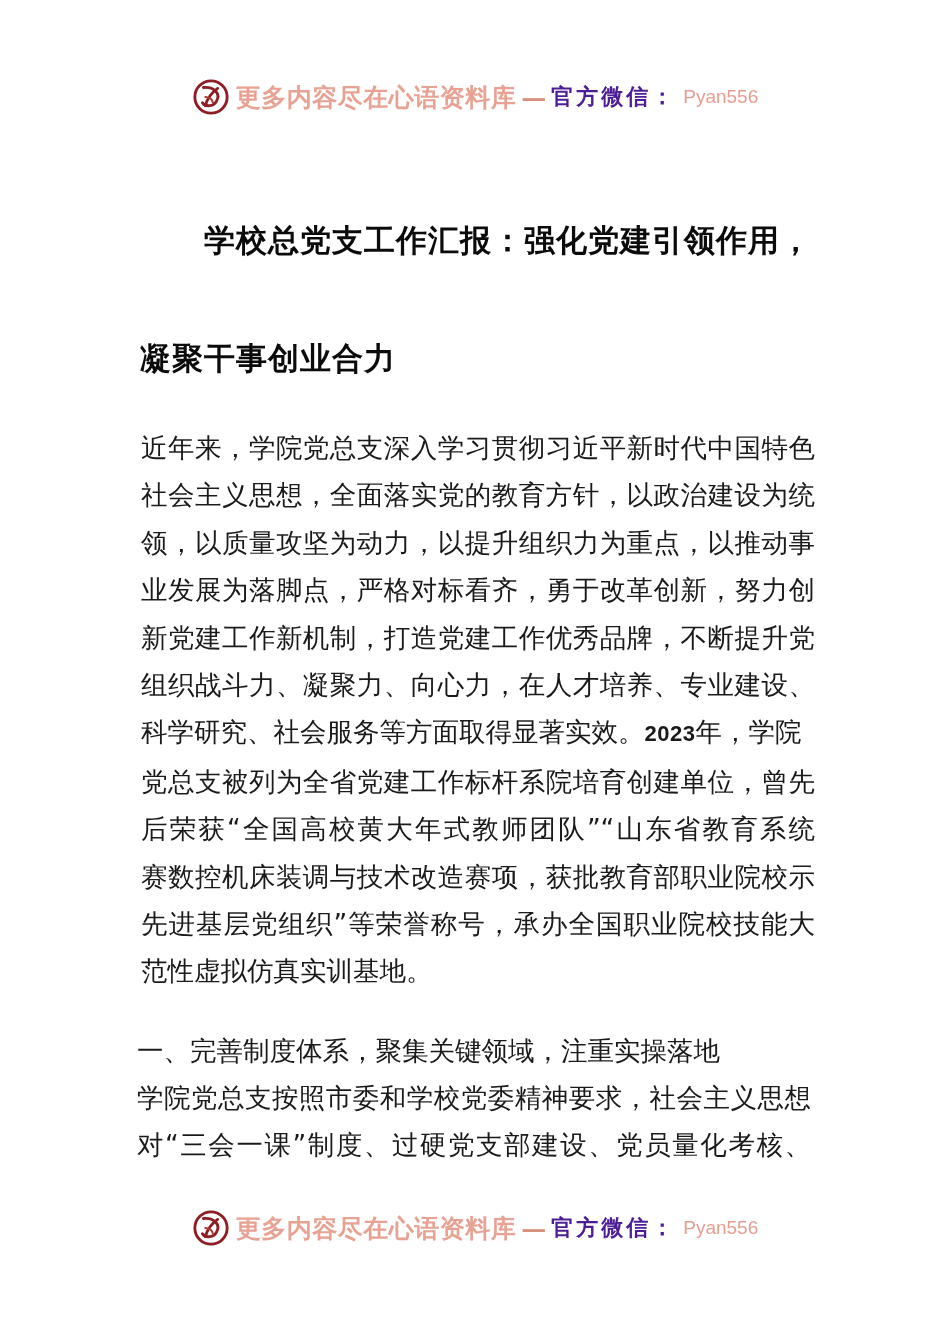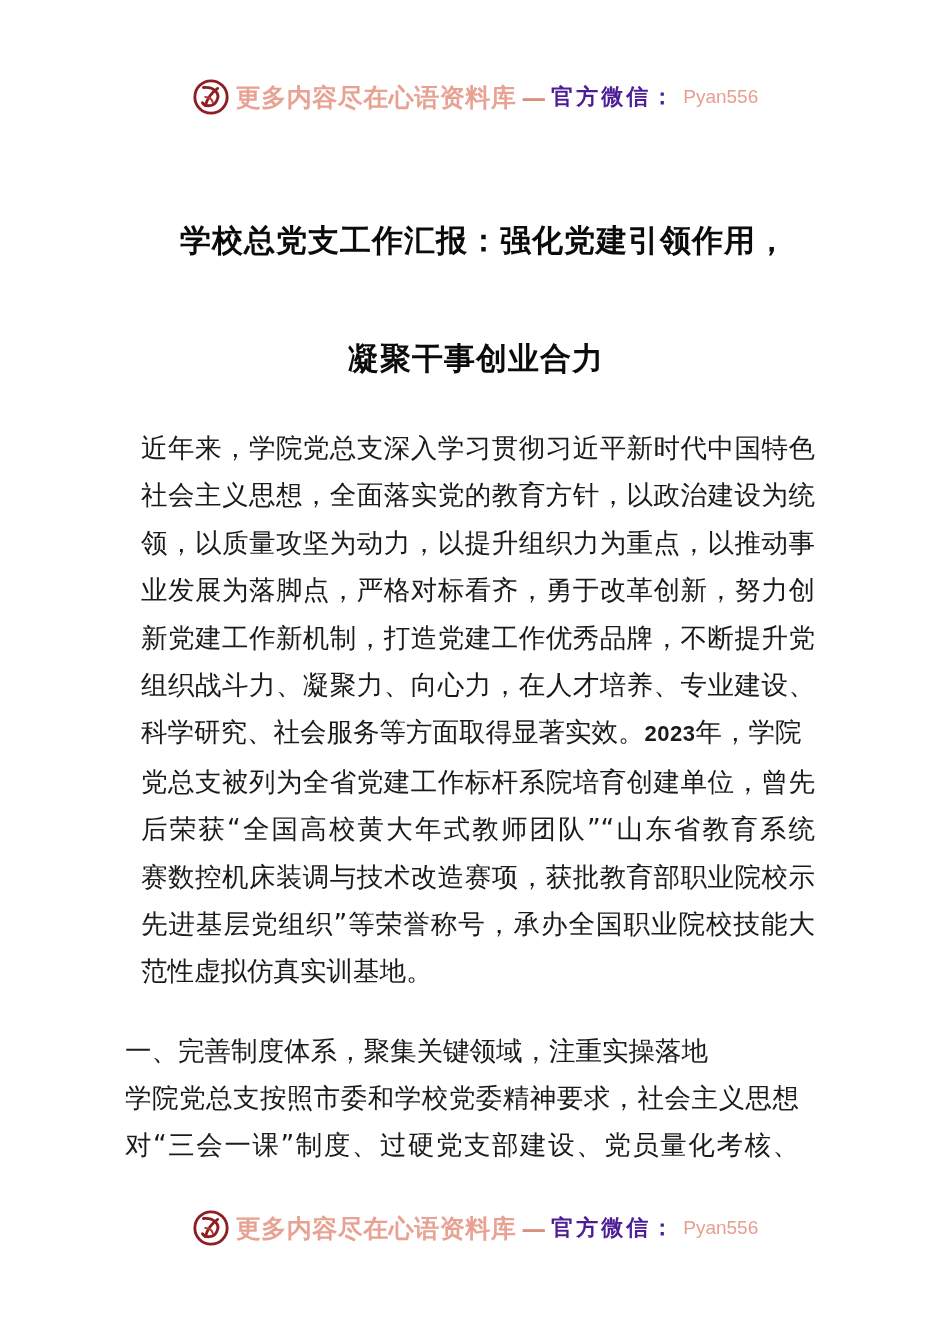--- a/index.html
+++ b/index.html
@@ -88,22 +88,22 @@
     width: 672px;
     text-align: center;
     font-family: "DejaVu Serif", "Liberation Serif", serif;
     font-weight: bold;
     font-size: 31px;
     line-height: 118px;
     letter-spacing: 1px;
     color: #0b0b0b;
   }
   .doc-title .tline { display: block; }
-  .doc-title .tline.line1 { text-align: center; margin-left: 16px; }
-  .doc-title .tline.line2 { text-align: center; }
+  .doc-title .tline.line1 { text-align: right; margin-left: 16px; }
+  .doc-title .tline.line2 { text-align: left; }
 
   
   .body-block {
     position: absolute;
     left: 141px;
     top: 424px;
     width: 674px;
   }
   .line {
     font-family: "DejaVu Sans", "Liberation Sans", sans-serif;
@@ -121,21 +121,21 @@
   }
   .line .num {
     font-family: Liberation Sans, sans-serif;
     font-weight: bold;
     font-size: 22px;
     letter-spacing: 0.5px;
   }
 
   .tail-block {
     position: absolute;
-    left: 125px;
+    left: 137px;
     top: 1027px;
     width: 674px;
   }
   .tail-block .line { line-height: 47px; }
   .tail-block .line.justified { text-align-last: justify; }
 </style>
 </head>
 <body>
 
 <div class="page">

